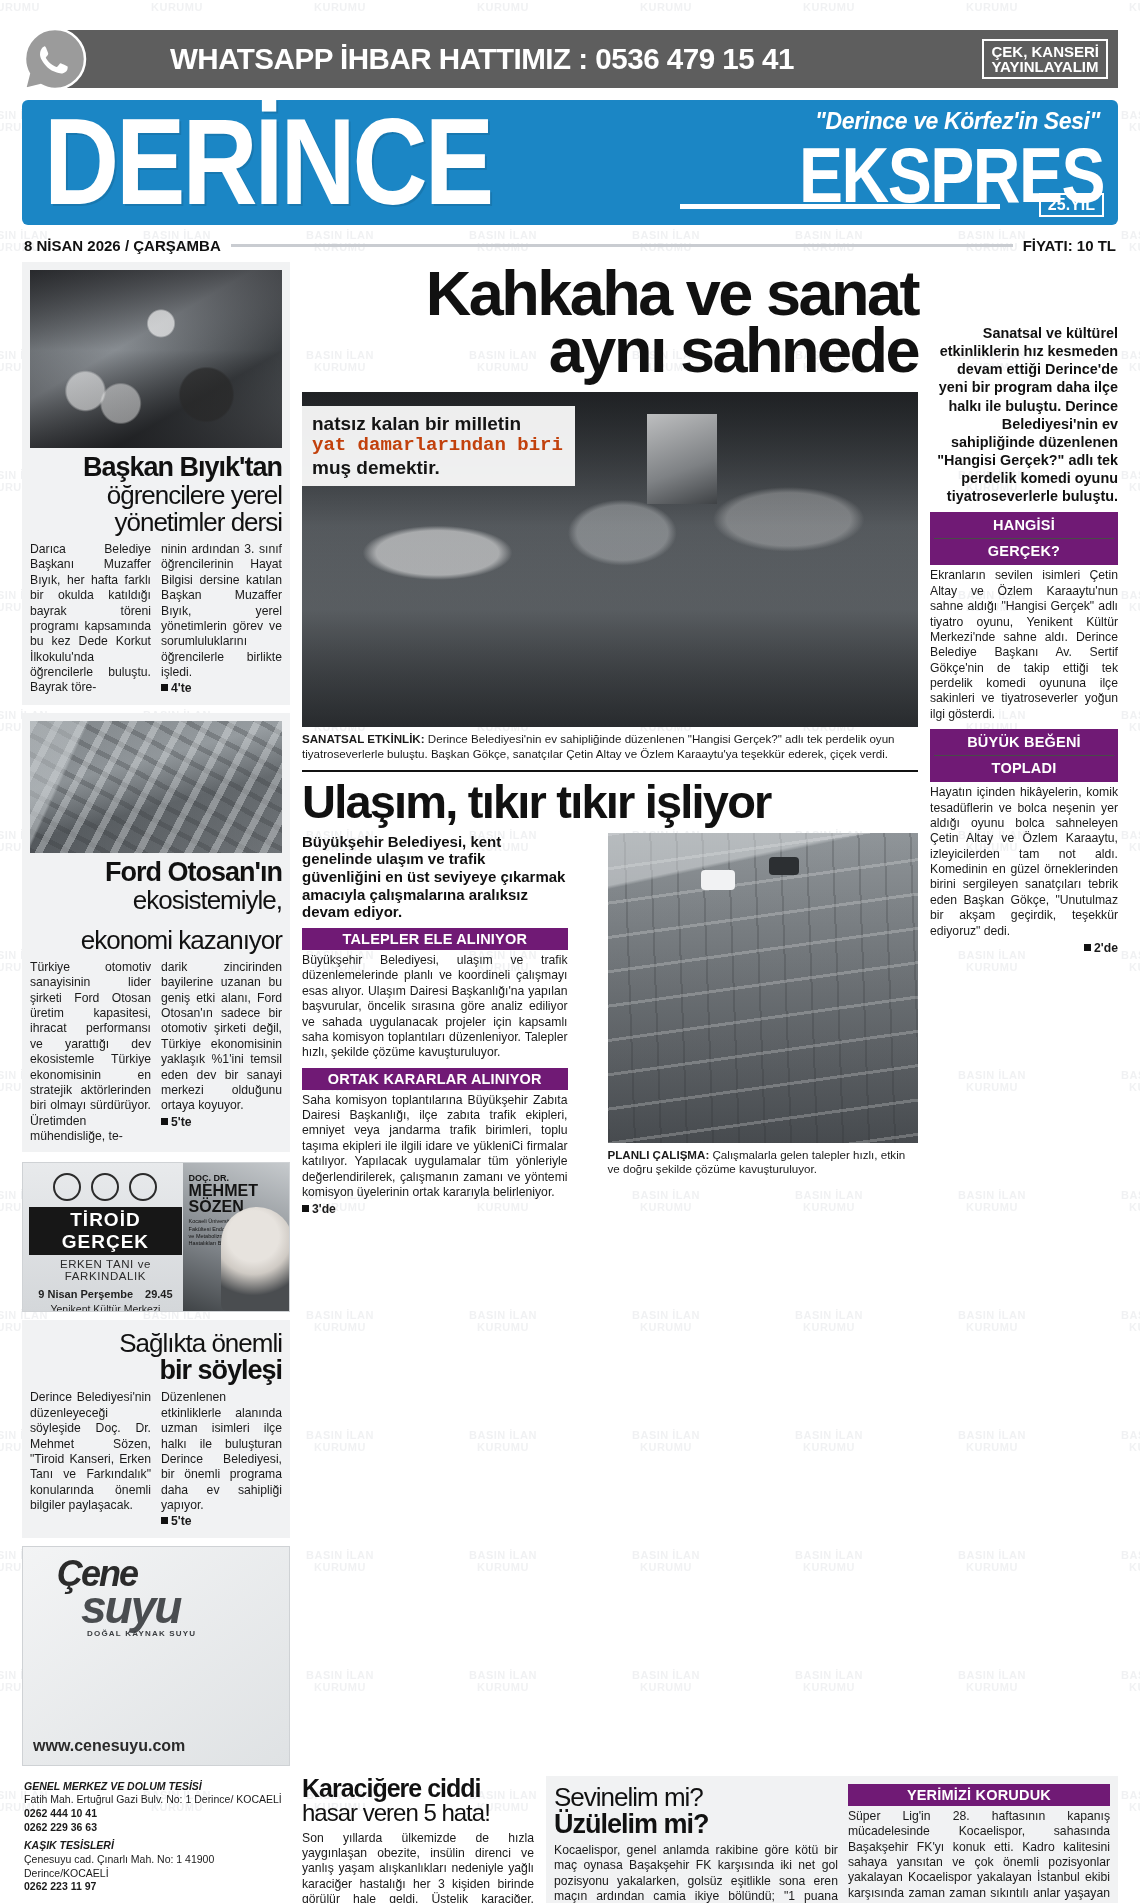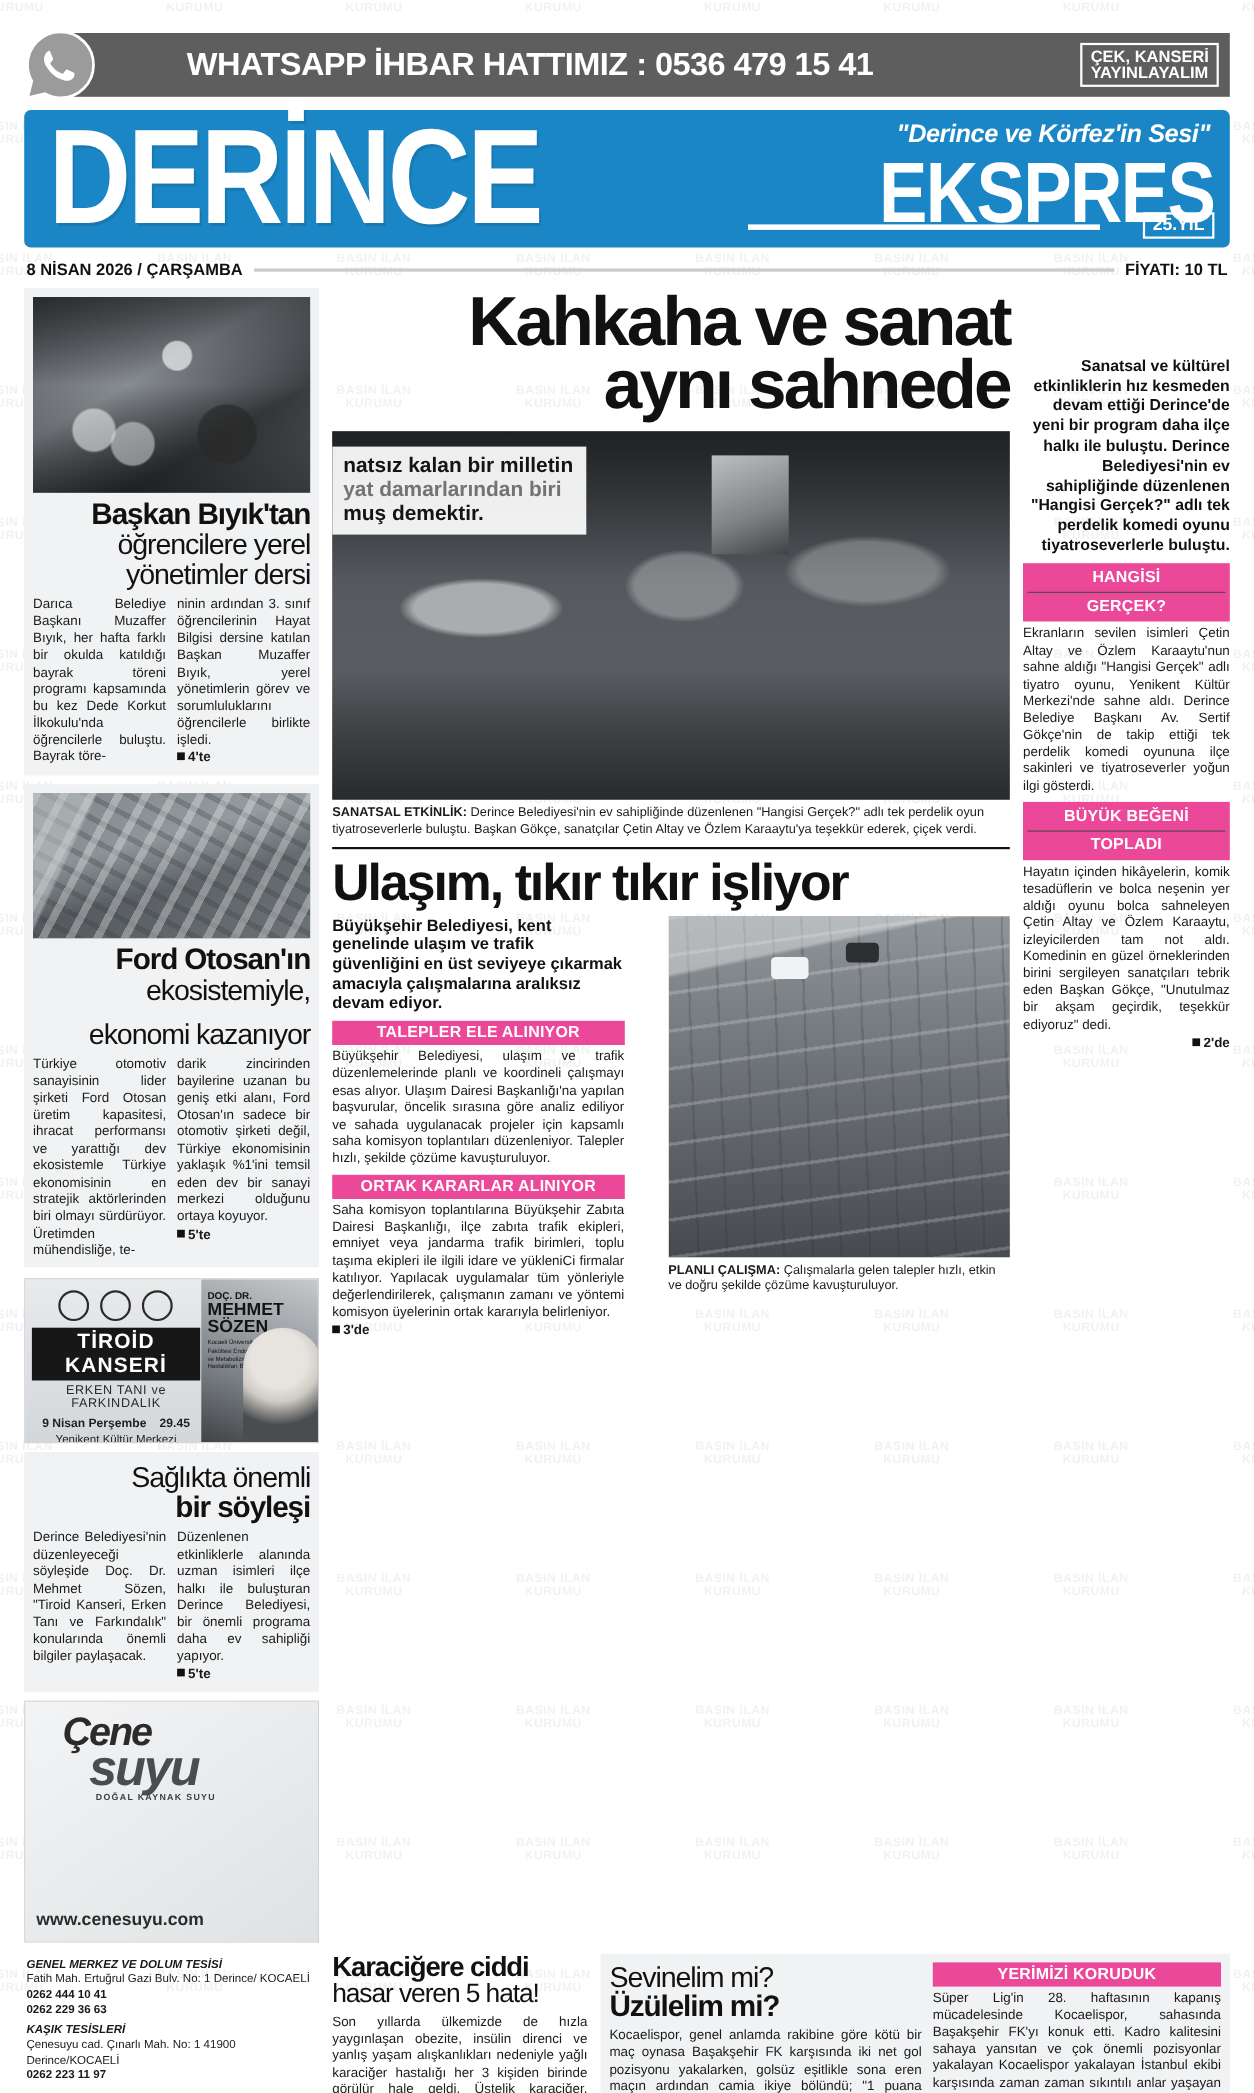--- a/index.html
+++ b/index.html
@@ -93,21 +93,21 @@
   .hl-light{ font-weight:300; letter-spacing:-1px; line-height:1.04; }
 
   .body-text{ font-size:12.2px; line-height:1.26; text-align:justify; color:#1a1a1a; }
   .sq{ display:inline-block; width:7px; height:7px; background:#111; margin-right:3px; vertical-align:1px;}
 
   
   .card{ background:#f1f2f3; padding:8px; }
 
   
   .blkhead{
-    background:#ec4899; color:#fff; text-align:center; font-weight:bold;
+    background:#701a75; color:#fff; text-align:center; font-weight:bold;
     font-size:14.5px; letter-spacing:.2px; padding:3px 4px; margin:7px 0 3px 0;
   }
   .blkhead.two{ line-height:1.45; }
   .blkhead .sep{ display:block; border-top:1px solid #4a4a4a; margin:2px 0; }
 
   
   .caption{ font-size:11.6px; line-height:1.28; color:#1a1a1a; margin-top:5px; }
 
   
   .ad-tiroid{
@@ -335,21 +335,21 @@
         </div>
       </div>
 
       <div class="ad-tiroid">
         <div style="position:absolute;left:0;top:0;width:62%;height:100%;padding:8px 6px;">
           <div style="display:flex;justify-content:center;gap:10px;margin-top:2px;">
             <div style="width:28px;height:28px;border:2px solid #2b2b2b;border-radius:50%;"></div>
             <div style="width:28px;height:28px;border:2px solid #2b2b2b;border-radius:50%;"></div>
             <div style="width:28px;height:28px;border:2px solid #2b2b2b;border-radius:50%;"></div>
           </div>
-          <div style="background:#171717;color:#fff;text-align:center;font-weight:bold;font-size:19px;letter-spacing:1px;margin-top:6px;padding:2px 2px;">TİROİD KANSERİ</div>
+          <div style="background:#171717;color:#fff;text-align:center;font-weight:bold;font-size:19px;letter-spacing:1px;margin-top:6px;padding:2px 2px;">TİROİD GERÇEK</div>
           <div style="text-align:center;font-size:11.5px;letter-spacing:.6px;margin-top:3px;color:#2b2b2b;">ERKEN TANI ve FARKINDALIK</div>
           <div style="display:flex;justify-content:center;gap:12px;margin-top:6px;font-size:11px;font-weight:bold;color:#1f1f1f;">
             <span>9 Nisan Perşembe</span>
             <span>29.45</span>
           </div>
           <div style="text-align:center;font-size:10.5px;margin-top:3px;color:#1f1f1f;">Yenikent Kültür Merkezi</div>
         </div>
         <div style="position:absolute;right:0;top:0;width:40%;height:100%;background:linear-gradient(200deg,#c6cacd 0%,#7e8388 60%,#3f4346 100%);">
           <div style="padding:10px 6px;color:#141414;">
             <div style="font-size:9px;font-weight:bold;">DOÇ. DR.</div>
@@ -394,21 +394,21 @@
       </div>
 
       <div class="photo" style="height:335px;margin-top:10px;background:linear-gradient(180deg,#2a2d30 0%,#4a4e52 30%,#6d7276 65%,#3b3f42 100%);">
         <div class="ph-grad" style="background:
           radial-gradient(ellipse at 22% 48%, rgba(238,238,238,.55) 0 9%, transparent 11%),
           radial-gradient(ellipse at 52% 42%, rgba(215,218,220,.35) 0 10%, transparent 12%),
           radial-gradient(ellipse at 79% 38%, rgba(230,230,230,.30) 0 9%, transparent 11%),
           linear-gradient(180deg, rgba(20,22,24,.50) 0%, rgba(90,95,100,.10) 40%, rgba(25,27,30,.55) 100%);"></div>
         <div style="position:absolute;left:0;top:14px;background:rgba(255,255,255,.92);padding:7px 12px 7px 10px;max-width:62%;">
           <div style="font-size:19px;font-weight:bold;line-height:1.15;color:#141414;">natsız kalan bir milletin</div>
-          <div style="font-size:19px;font-weight:bold;line-height:1.15;color:#737373;">yat damarlarından biri</div>
+          <div style="font-size:19px;font-weight:bold;line-height:1.15;color:#c2410c;font-family:Liberation Mono, monospace;">yat damarlarından biri</div>
           <div style="font-size:19px;font-weight:bold;line-height:1.15;color:#141414;">muş demektir.</div>
         </div>
         <div style="position:absolute;left:56%;top:22px;width:70px;height:90px;background:linear-gradient(160deg,#d8d9da 0%,#8a8d90 60%,#3d4043 100%);opacity:.85;"></div>
       </div>
 
       <div class="caption">
         <span class="cap-bold">SANATSAL ETKİNLİK:</span>
         <span>Derince Belediyesi'nin ev sahipliğinde düzenlenen "Hangisi Gerçek?" adlı tek perdelik oyun tiyatroseverlerle buluştu. Başkan Gökçe, sanatçılar Çetin Altay ve Özlem Karaaytu'ya teşekkür ederek, çiçek verdi.</span>
       </div>
 

